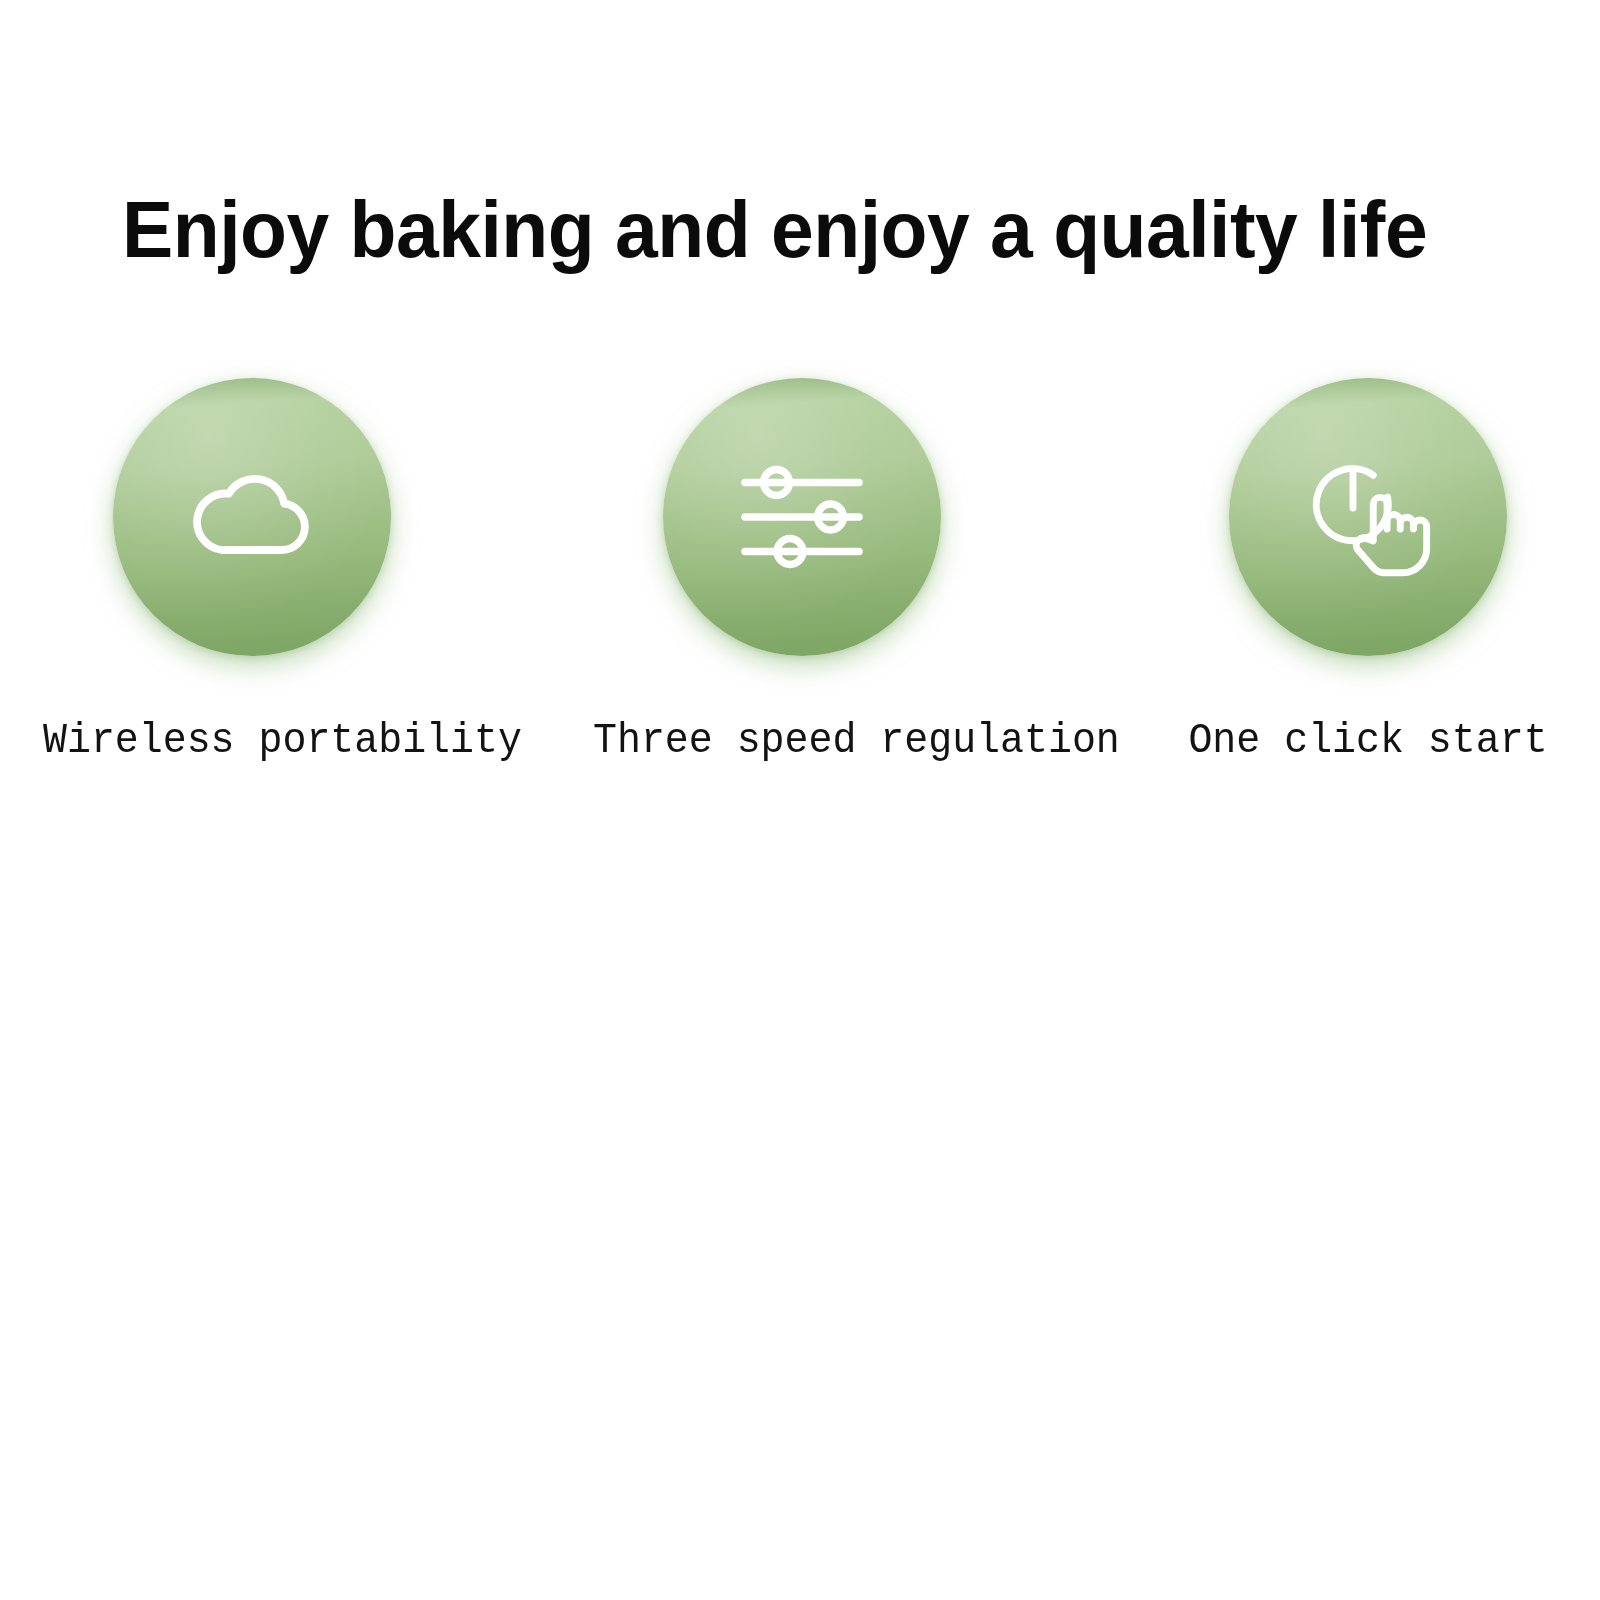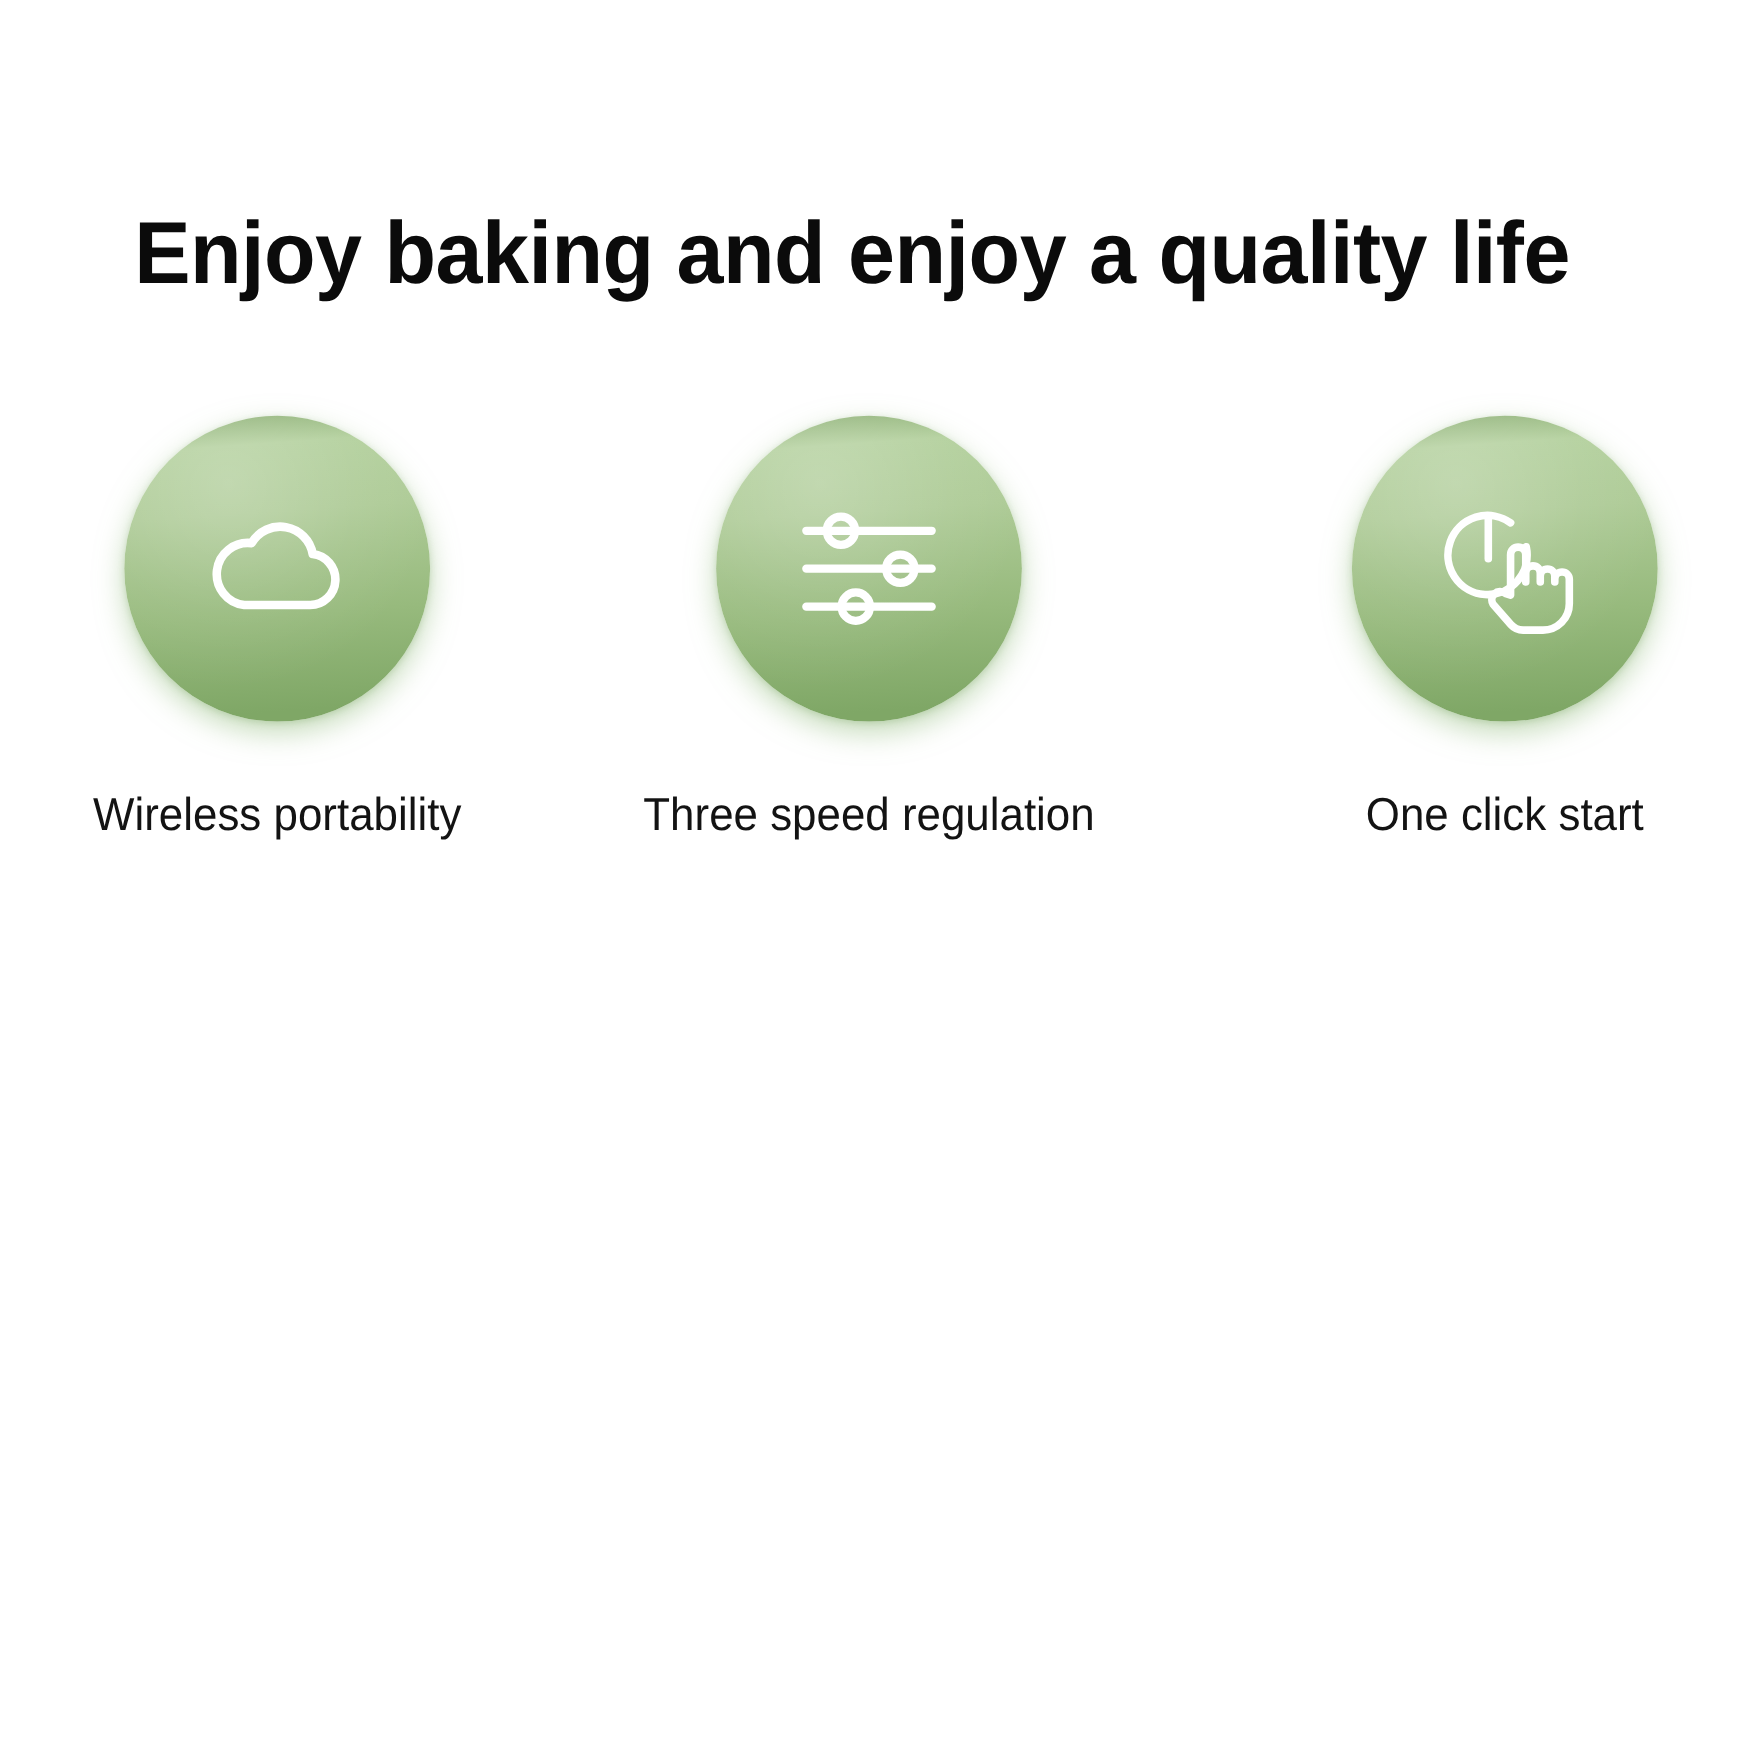--- a/index.html
+++ b/index.html
@@ -53,23 +53,24 @@
   }
   .row.row-two {
     margin-top: 360px;
   }
 
   .cell {
     position: absolute;
     top: 0;
     width: 440px;
     text-align: center;
+    font-family: Liberation Mono, monospace;
   }
   .cell.c0 { left: 32px; }
-  .cell.c1 { left: 570px; }
+  .cell.c1 { left: 582px; }
   .cell.c2 { left: 1148px; }
 
   
   .badge {
     position: relative;
     width: 278px;
     height: 278px;
     margin: 38px auto 0 auto;
     border-radius: 50%;
     background:

